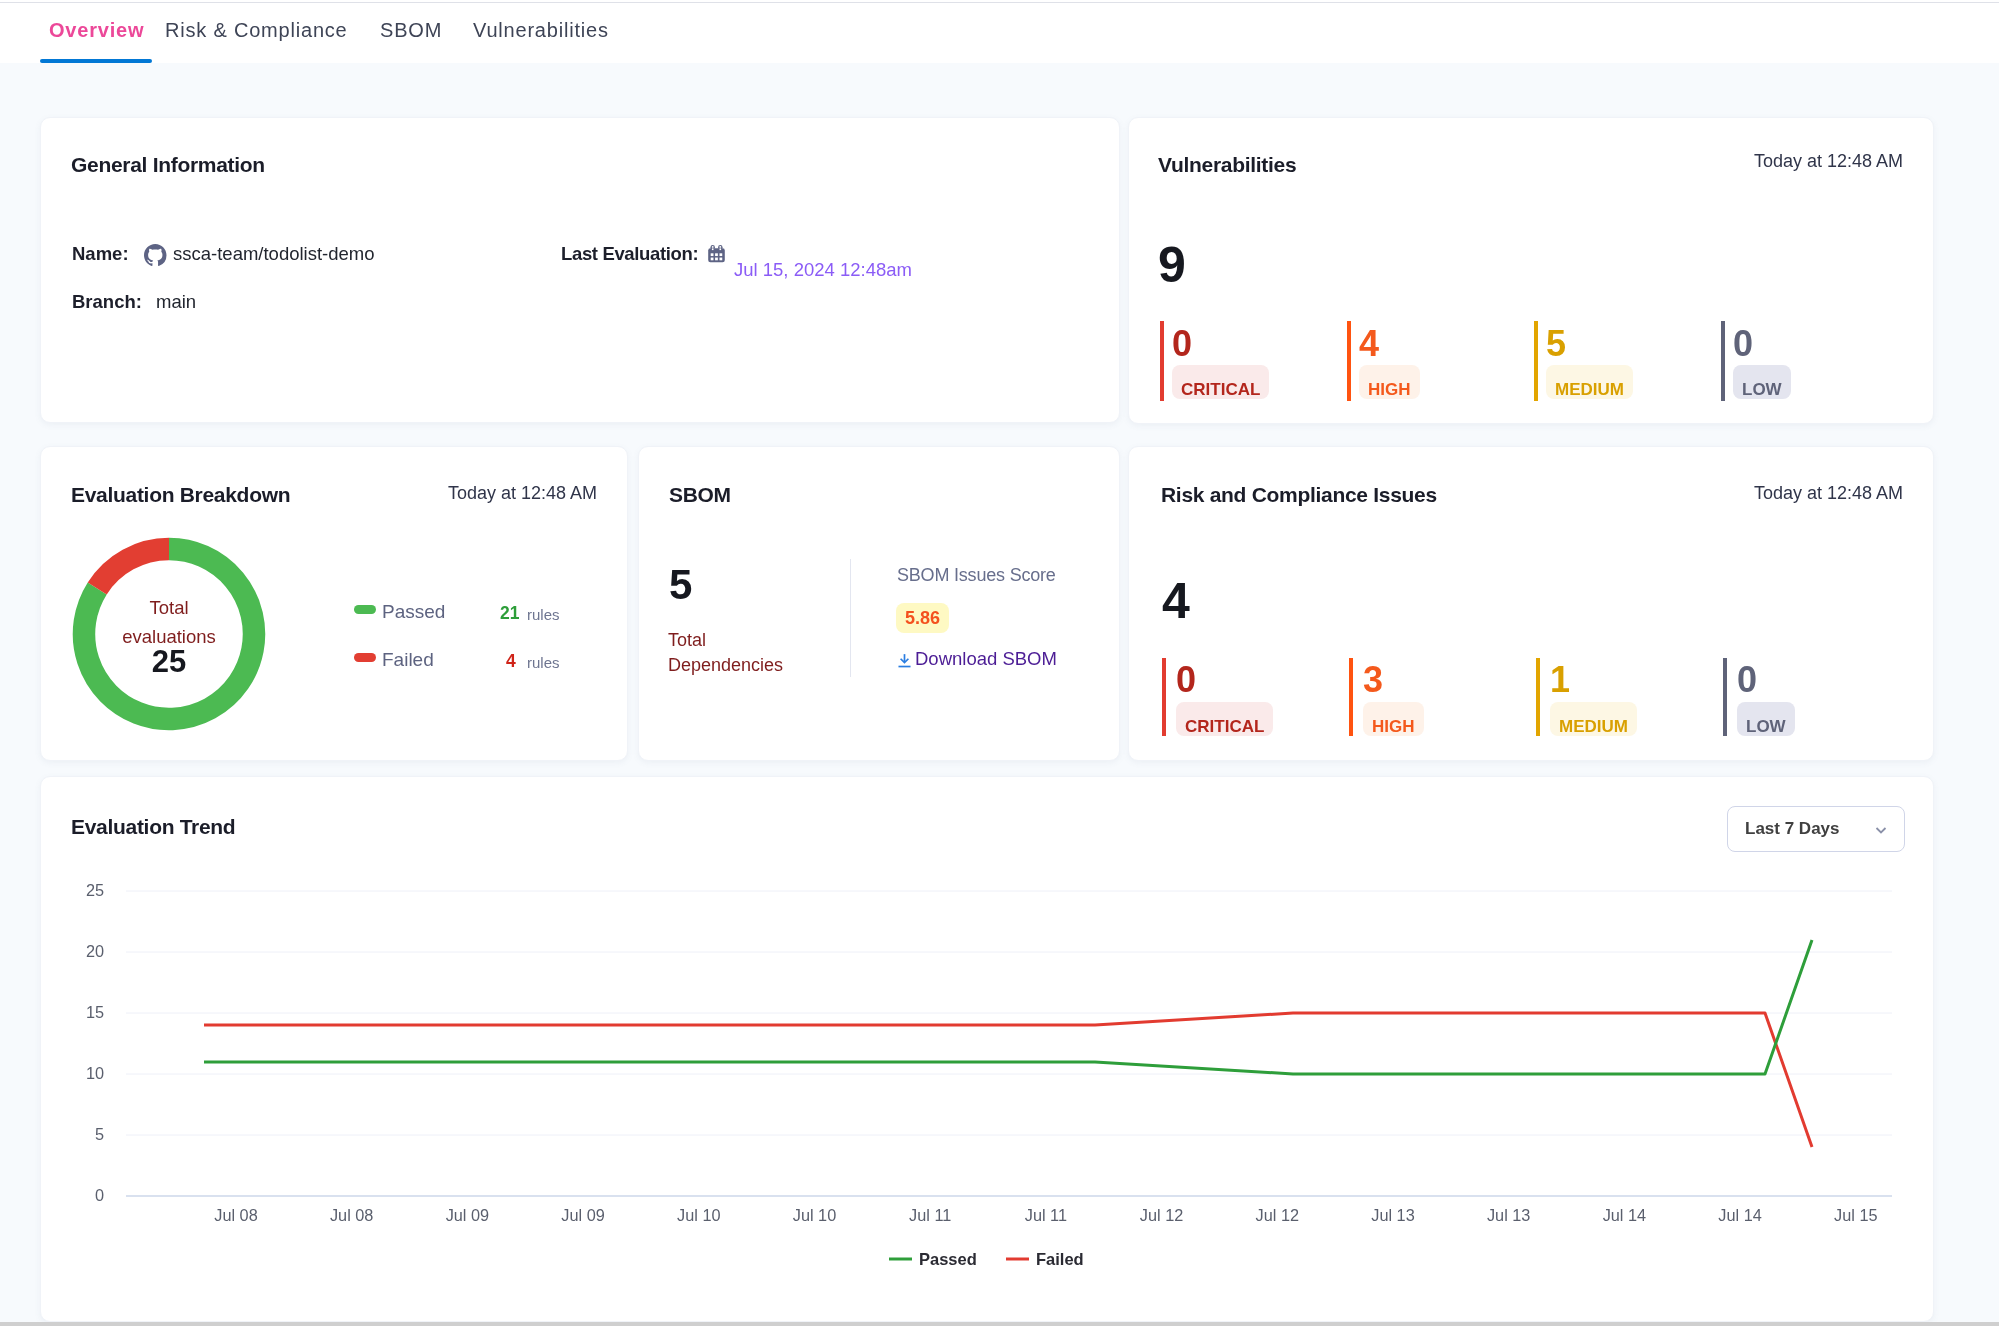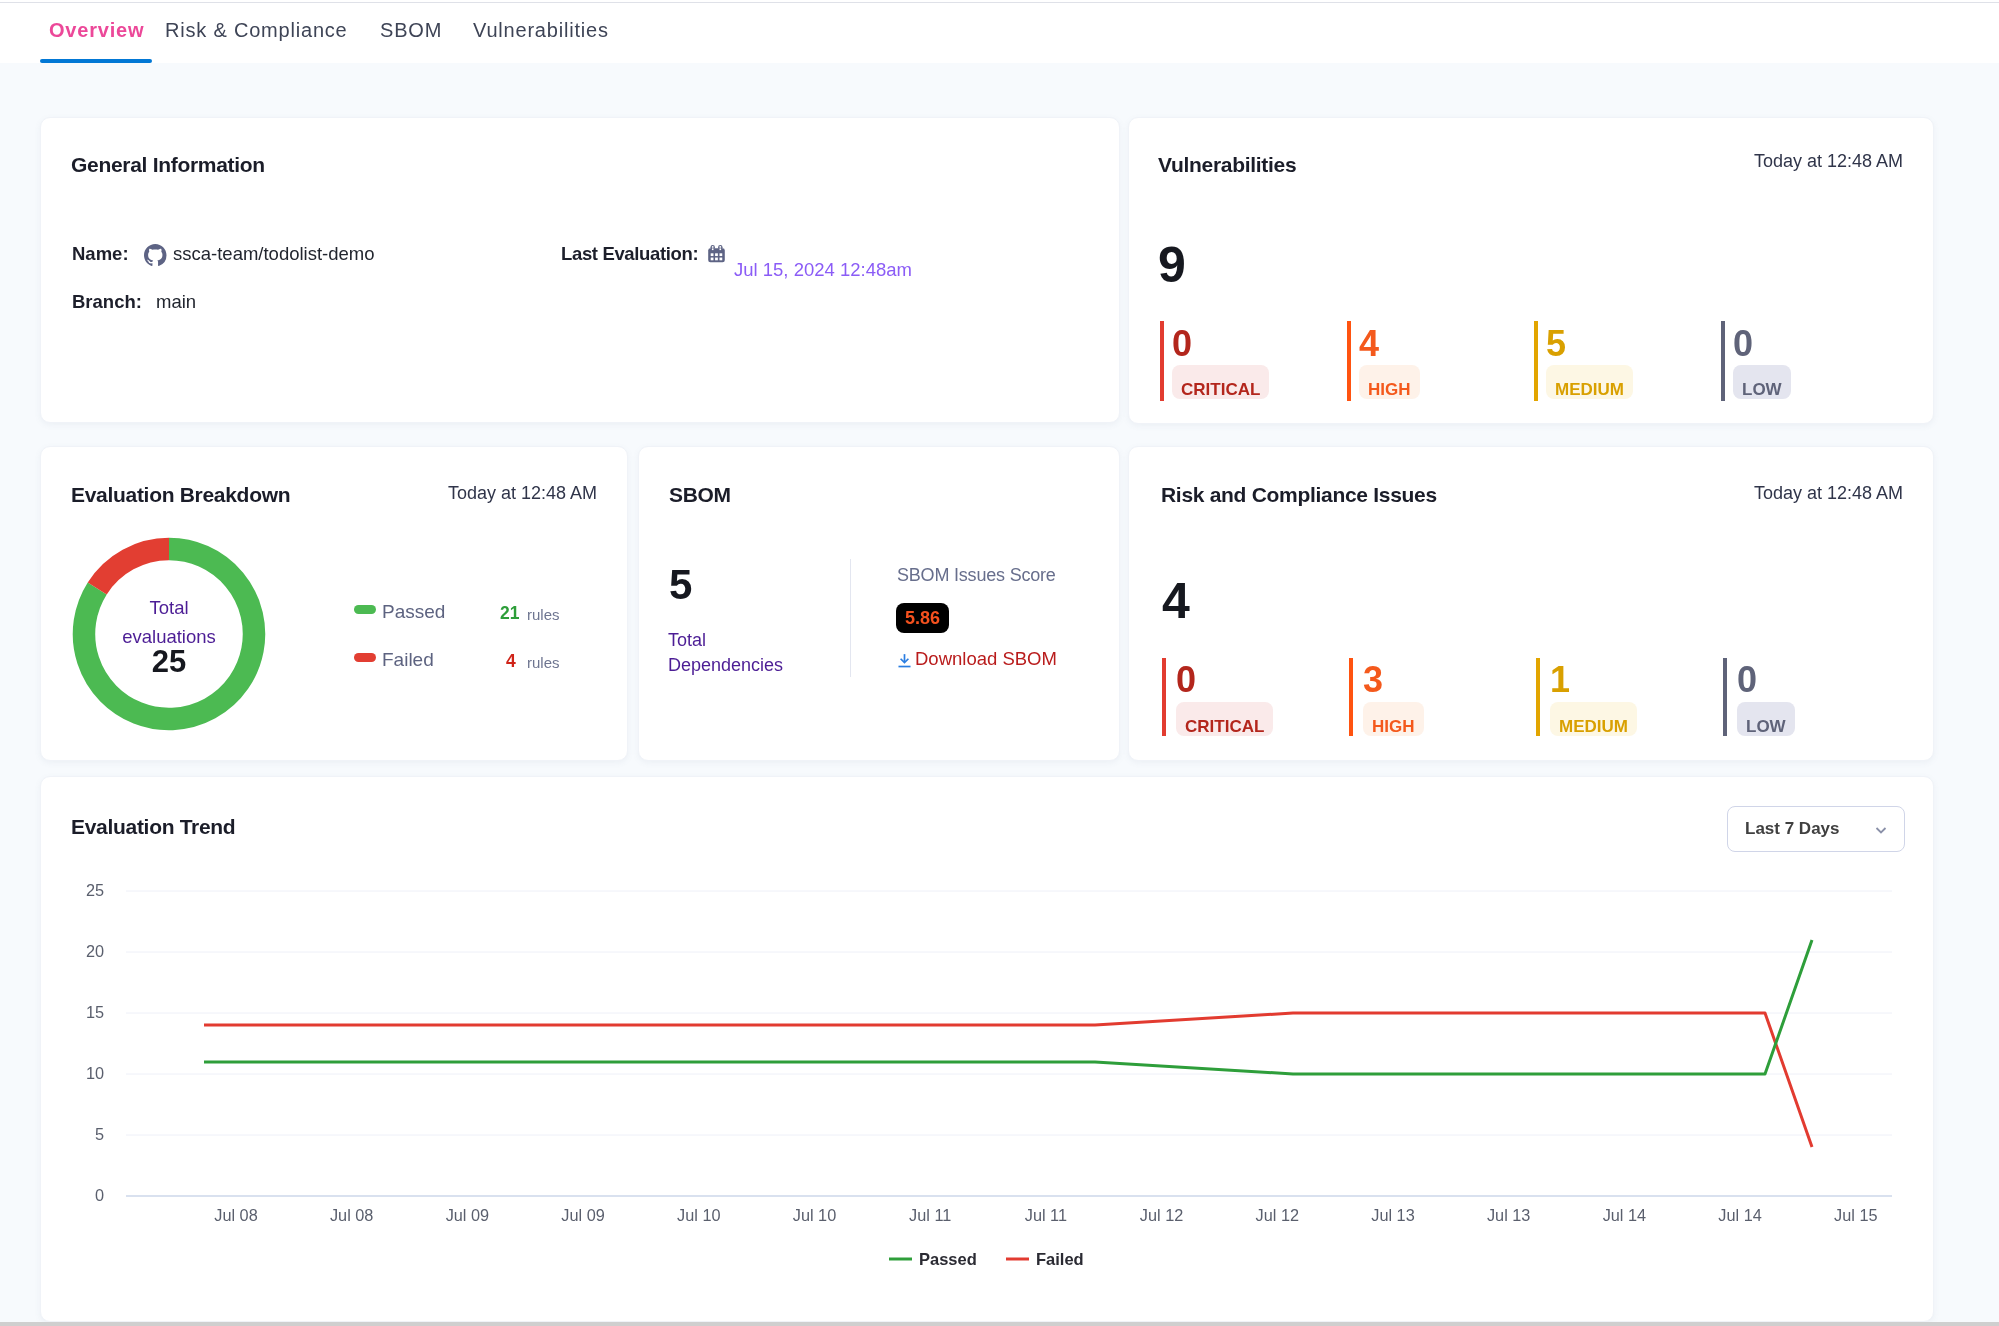--- a/index.html
+++ b/index.html
@@ -12,21 +12,21 @@
 .tabline{position:absolute;left:40px;top:59px;width:112px;height:4px;background:#0278d5;border-radius:3px}
 .card{position:absolute;background:#fff;border:1px solid #f0f3f8;border-radius:10px;box-shadow:0 2px 6px rgba(100,110,140,.07)}
 .ctitle{position:absolute;font-size:21px;font-weight:bold;color:#1b1d29;letter-spacing:-.3px}
 .ctime{position:absolute;font-size:18px;color:#30354a;}
 .bignum{position:absolute;font-size:50px;font-weight:bold;color:#16181f;letter-spacing:-1px}
 .sevbar{position:absolute;width:4px}
 .sevnum{position:absolute;font-size:36px;font-weight:bold;line-height:1}
 .sevbadge{position:absolute;height:34px;line-height:34px;padding:8px 9px;border-radius:8px;font-size:17px;font-weight:bold}
 .lbl{font-weight:bold;font-size:18.5px;color:#1d1f2b}
 .val{font-size:18.5px;color:#22262f}
-.slate{color:#4c1d95}
+.slate{color:#7f1d1d}
 </style>
 </head>
 <body>
 
 <div class="tabbar">
   <div class="tab active" style="left:49px">Overview</div>
   <div class="tab" style="left:165px">Risk &amp; Compliance</div>
   <div class="tab" style="left:380px">SBOM</div>
   <div class="tab" style="left:473px">Vulnerabilities</div>
   <div class="tabline"></div>
@@ -103,27 +103,27 @@
   <div class="abs" style="left:465px;top:204px;font-size:17.5px;font-weight:bold;color:#cf2318">4</div>
   <div class="abs" style="left:486px;top:207px;font-size:15px;color:#6e7590">rules</div>
 </div>
 
 <div class="card" style="left:638px;top:446px;width:482px;height:315px">
   <div class="ctitle" style="left:30px;top:36px">SBOM</div>
   <div class="abs" style="left:30px;top:114px;font-size:42px;font-weight:bold;color:#16181f">5</div>
   <div class="abs slate" style="left:29px;top:181px;font-size:18px;line-height:24.5px">Total<br>Dependencies</div>
   <div class="abs" style="left:211px;top:112px;width:1px;height:118px;background:#e3e6f0"></div>
   <div class="abs" style="left:258px;top:118px;font-size:18px;letter-spacing:-.2px;color:#676e8c">SBOM Issues Score</div>
-  <div class="abs" style="left:257px;top:156px;height:30px;line-height:30px;padding:0 9px;border-radius:8px;background:#000000;font-size:18px;font-weight:bold;color:#f4511e">5.86</div>
+  <div class="abs" style="left:257px;top:156px;height:30px;line-height:30px;padding:0 9px;border-radius:8px;background:#fef9c3;font-size:18px;font-weight:bold;color:#f4511e">5.86</div>
   <svg class="abs" style="left:257px;top:205px" width="17" height="17" viewBox="0 0 24 24" fill="none" stroke="#2a7de1" stroke-width="2.4">
       <path d="M12 3v11"></path>
       <path d="M6.5 9.5 12 15l5.5-5.5"></path>
       <path d="M3.5 20.5h17"></path>
     </svg>
-  <div class="abs" style="left:276px;top:201px;font-size:18.5px;color:#b91c1c">Download SBOM</div>
+  <div class="abs" style="left:276px;top:201px;font-size:18.5px;color:#4c1d95">Download SBOM</div>
 </div>
 
 <div class="card" style="left:1128px;top:446px;width:806px;height:315px">
   <div class="ctitle" style="left:32px;top:36px">Risk and Compliance Issues</div>
   <div class="ctime" style="right:30px;top:36px">Today at 12:48 AM</div>
   <div class="bignum" style="left:33px;top:125px">4</div>
   <div class="sevbar" style="left:33px;top:211px;height:78px;background:#e23c30"></div>
   <div class="sevnum" style="left:47px;top:215px;color:#b3261c">0</div>
   <div class="sevbadge" style="left:47px;top:255px;background:#faeaea;color:#b3261c">CRITICAL</div>
   <div class="sevbar" style="left:220px;top:211px;height:78px;background:#ff5310"></div>

